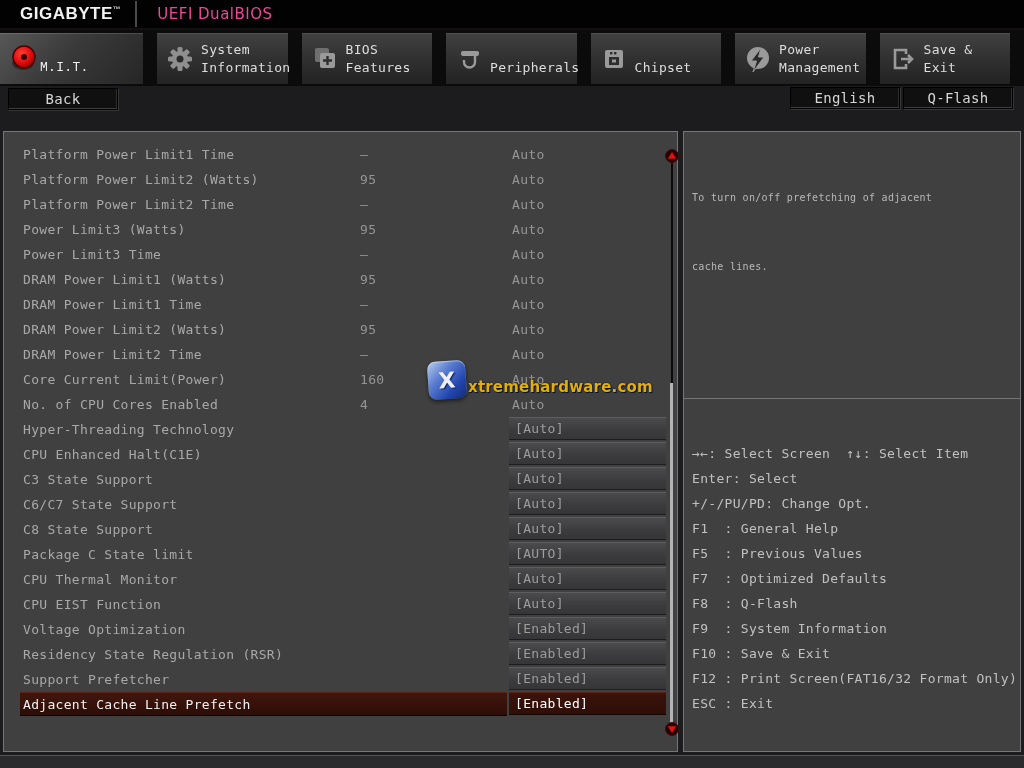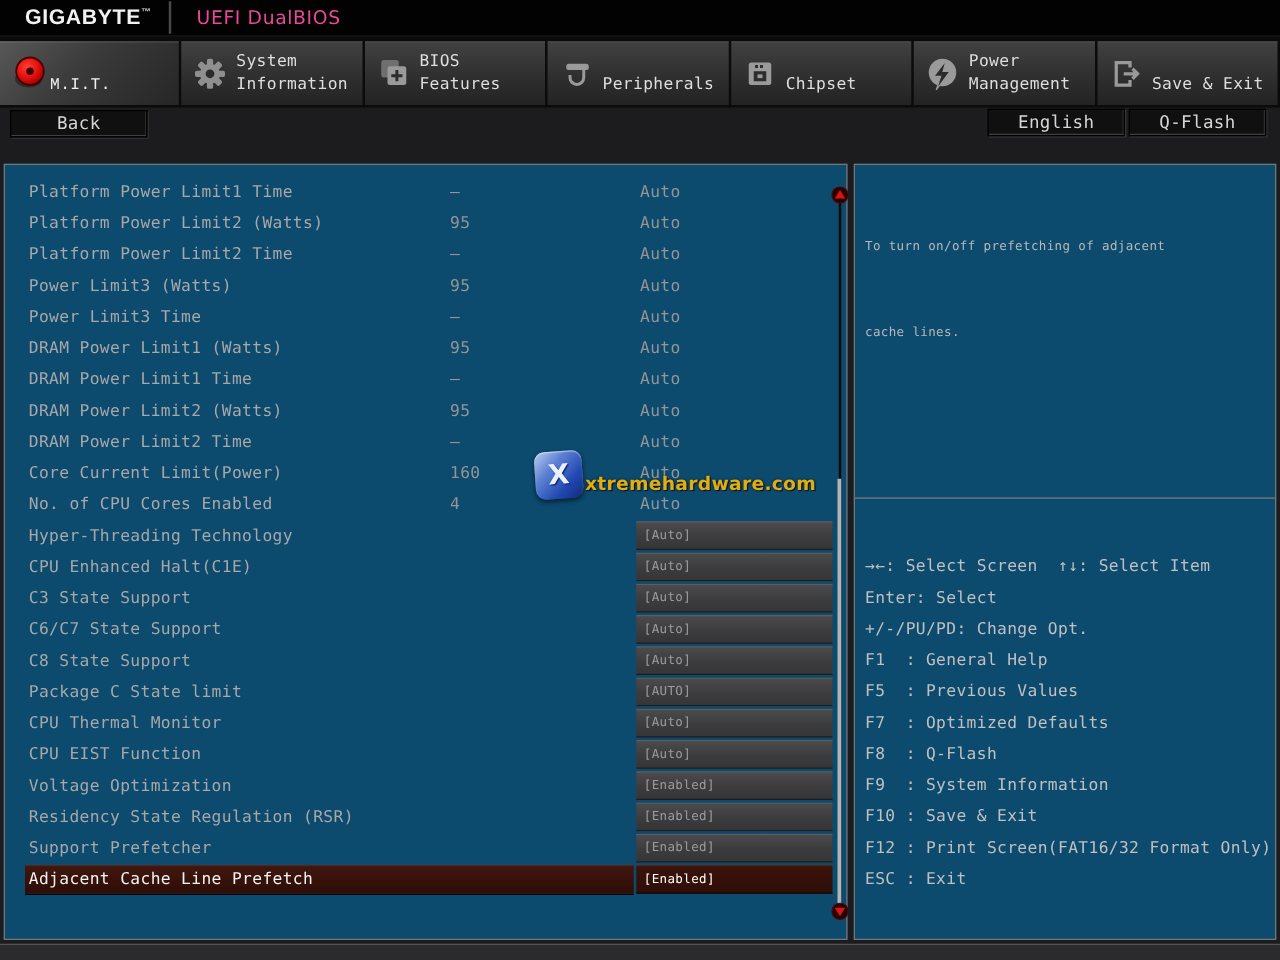--- a/index.html
+++ b/index.html
@@ -22,21 +22,21 @@
   }
   .brand sup { font-size:8px; color:#cccccc; }
   .topbar-divider { width:2px; height:26px; background:#4a4a4a; margin:0 20px 0 14px; }
   .fw-title { font-family:"DejaVu Sans", sans-serif; font-size:15px; color:#ec4899; letter-spacing:.5px; }
   
   .tabstrip {
     position:absolute; left:0; top:30px; width:1024px; height:56px;
     background:#0b0b0b; display:flex; align-items:flex-start;
   }
   .tab {
-    position:relative; height:51px; margin-top:3px; margin-right:2px;
+    position:relative; height:51px; margin-top:3px; margin-right:14px;
     background:linear-gradient(180deg,#414141 0%,#2f2f2f 55%,#232323 100%);
     box-shadow:inset 0 1px 0 rgba(255,255,255,.08);
     flex:1 1 auto; cursor:default;
   }
   .tab.active {
     background:linear-gradient(135deg,#585858 0%,#3a3a3a 45%,#262626 100%);
     box-shadow:inset 0 1px 0 rgba(255,255,255,.14);
   }
   .tab.mit { flex:0 0 143px; }
   .tab-icon { position:absolute; left:8px; top:50%; transform:translateY(-50%); width:30px; height:30px; }
@@ -54,21 +54,21 @@
     border:1px solid #000;
     box-shadow:inset 0 -1px 0 #3e3e3e, inset -1px 0 0 #2c2c2c, 1px 1px 0 #353535;
     color:#d6d6d6; font-size:14px; letter-spacing:.3px;
     display:flex; align-items:center; justify-content:center;
     font-family:"DejaVu Sans Mono", monospace; cursor:default;
   }
   .btn-back { left:8px; top:88px; }
   .btn-english { left:790px; top:87px; }
   .btn-qflash { left:903px; top:87px; }
   
-  .panel { position:absolute; background:#0c4a6e; border:1px solid #767676; }
+  .panel { position:absolute; background:#404040; border:1px solid #767676; }
   .panel-list { left:3px; top:131px; width:675px; height:621px; }
   .panel-help { left:683px; top:131px; width:338px; height:268px; }
   .panel-keys { left:683px; top:398px; width:338px; height:354px; }
   
   .rows { position:absolute; left:0; top:9px; right:0; }
   .row { position:relative; height:25px; }
   .row-label {
     position:absolute; left:19px; top:50%; transform:translateY(-50%);
     font-size:13px; color:#a8a8a8; letter-spacing:.3px; white-space:pre; z-index:2;
   }
@@ -77,21 +77,21 @@
     font-size:13px; color:#959595; letter-spacing:.3px;
   }
   .row-col1 { left:356px; }
   .row-col2 { left:508px; }
   .row-cell {
     position:absolute; left:505px; top:1px; width:157px; height:23px;
     background:linear-gradient(180deg,#4c4c4e 0%,#3c3c3e 55%,#353537 100%);
     box-shadow:inset 0 1px 0 rgba(255,255,255,.10), inset 0 -1px 0 rgba(0,0,0,.45);
     display:flex; align-items:center;
   }
-  .row-cell span { font-size:10px; color:#9c9c9c; padding-left:6px; letter-spacing:.3px;text-align:right; }
+  .row-cell span { font-size:13px; color:#9c9c9c; padding-left:6px; letter-spacing:.3px;text-align:right; }
   .row-selectbar {
     position:absolute; left:16px; top:1px; width:487px; height:23px;
     background:linear-gradient(180deg,#41170f 0%,#35110a 60%,#2c0d07 100%);
     box-shadow:0 1px 0 #000, inset 0 1px 0 rgba(255,120,90,.12);
     z-index:1;
   }
   .row.selected .row-label { color:#f2f2f2; }
   .row.selected .row-cell {
     background:linear-gradient(180deg,#3b130b 0%,#2e0e07 100%);
     box-shadow:inset 0 1px 0 rgba(255,120,90,.15), inset 0 -1px 0 rgba(0,0,0,.6);

